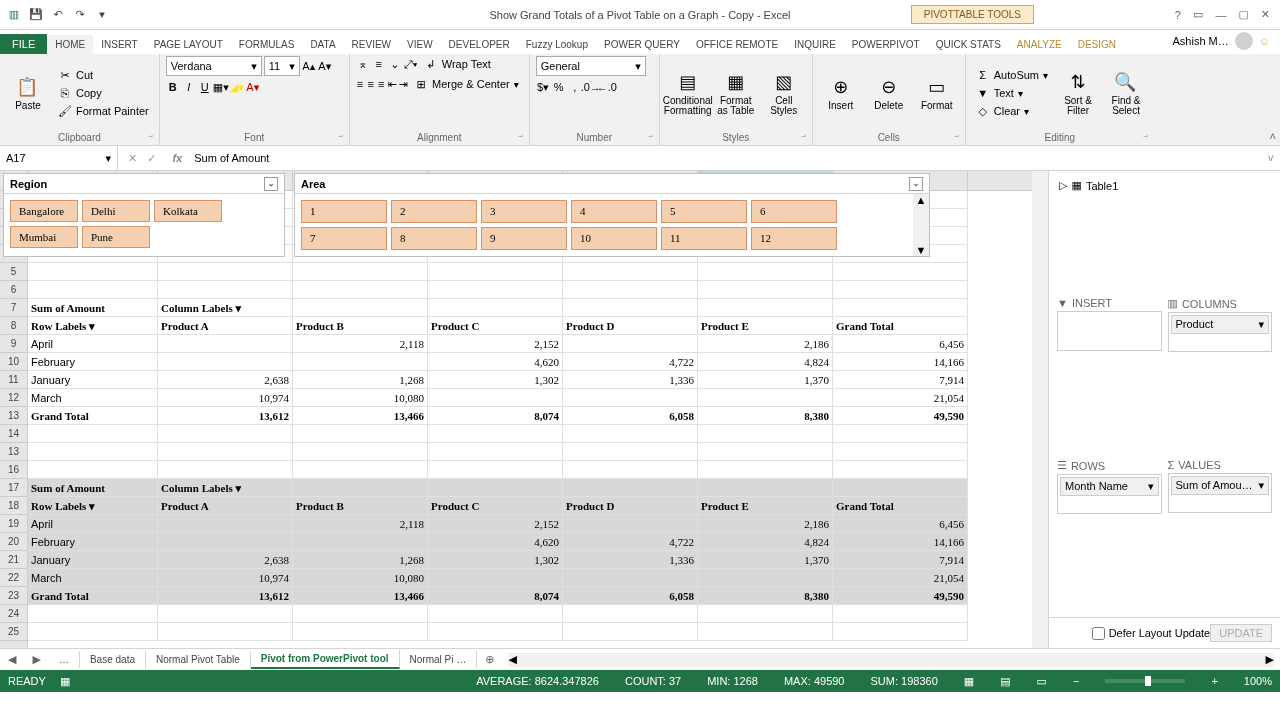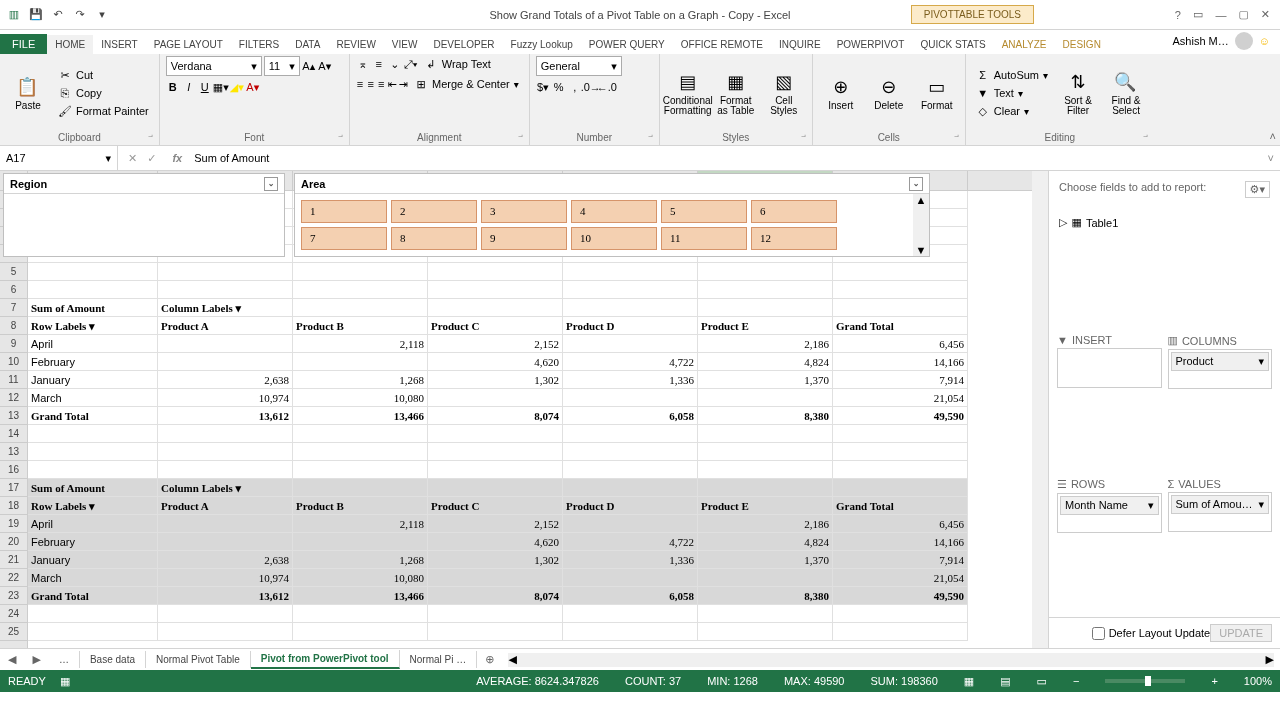--- a/index.html
+++ b/index.html
@@ -102,21 +102,21 @@
     <span>▢</span>
     <span>✕</span>
   </div>
 </div>
 
 <div class="ribbon-tabs">
   <div class="file-tab">FILE</div>
   <div class="rtab active">HOME</div>
   <div class="rtab">INSERT</div>
   <div class="rtab">PAGE LAYOUT</div>
-  <div class="rtab">FILTERS</div>
+  <div class="rtab">FORMULAS</div>
   <div class="rtab">DATA</div>
   <div class="rtab">REVIEW</div>
   <div class="rtab">VIEW</div>
   <div class="rtab">DEVELOPER</div>
   <div class="rtab">Fuzzy Lookup</div>
   <div class="rtab">POWER QUERY</div>
   <div class="rtab">OFFICE REMOTE</div>
   <div class="rtab">INQUIRE</div>
   <div class="rtab">POWERPIVOT</div>
   <div class="rtab">QUICK STATS</div>
@@ -202,21 +202,21 @@
         <span class="smico">≡</span>
         <span class="smico">⇤</span>
         <span class="smico">⇥</span>
         <div class="smbtn"><span class="smico">⊞</span><span>Merge &amp; Center</span>▾</div>
       </div>
     </div>
     <div class="grp-lbl">Alignment</div>
   </div>
   <div class="grp" style="width:130px">
     <div class="grp-body" style="flex-direction:column;align-items:stretch;gap:4px">
-      <div class="fontbox" style="width:86px">
+      <div class="fontbox" style="width:110px">
           <span>General</span>
           <span style="margin-left:auto">▾</span>
         </div>
       <div class="row">
         <span class="smico">$▾</span>
         <span class="smico">%</span>
         <span class="smico">,</span>
         <span class="smico">.0→</span>
         <span class="smico">←.0</span>
       </div>
@@ -560,20 +560,27 @@
             <div class="cell" style="width: 135px;"></div>
             <div class="cell" style="width: 135px;"></div>
           </div>
         </div>
 
       <div class="slicer" style="left:3px;top:2px;width:282px;height:84px">
         <div class="slicer-hdr">
             <span>Region</span>
             <span class="filter-ico">⌄</span>
           </div>
+        <div class="slicer-body" id="slicer-region-body">
+            <div class="slicer-btn">Bangalore</div>
+            <div class="slicer-btn">Delhi</div>
+            <div class="slicer-btn">Kolkata</div>
+            <div class="slicer-btn">Mumbai</div>
+            <div class="slicer-btn">Pune</div>
+          </div>
       </div>
 
       <div class="slicer" style="left:294px;top:2px;width:636px;height:84px">
         <div class="slicer-hdr">
             <span>Area</span>
             <span class="filter-ico">⌄</span>
           </div>
         <div style="display:flex;flex:1">
           <div class="slicer-body" id="slicer-area-body" style="flex:1">
               <div class="slicer-btn area-btn">1</div>
@@ -593,24 +600,20 @@
               <span>▲</span>
               <span>▼</span>
             </div>
         </div>
       </div>
     </div>
     <div style="width:16px;background:#f0f0f0"></div>
   </div>
 
   <div class="fields-pane">
-    <div class="fp-choose">
-        <span>Choose fields to add to report:</span>
-        <span style="border:1px solid #ccc;padding:1px 4px">⚙▾</span>
-      </div>
     <div class="fp-tree">
       <div class="fp-tree-item">
           <span>▷</span>
           <span>▦</span>
           <span>Table1</span>
         </div>
     </div>
     <div class="fp-areas">
       <div class="fp-area">
           <div class="fp-area-hdr">

